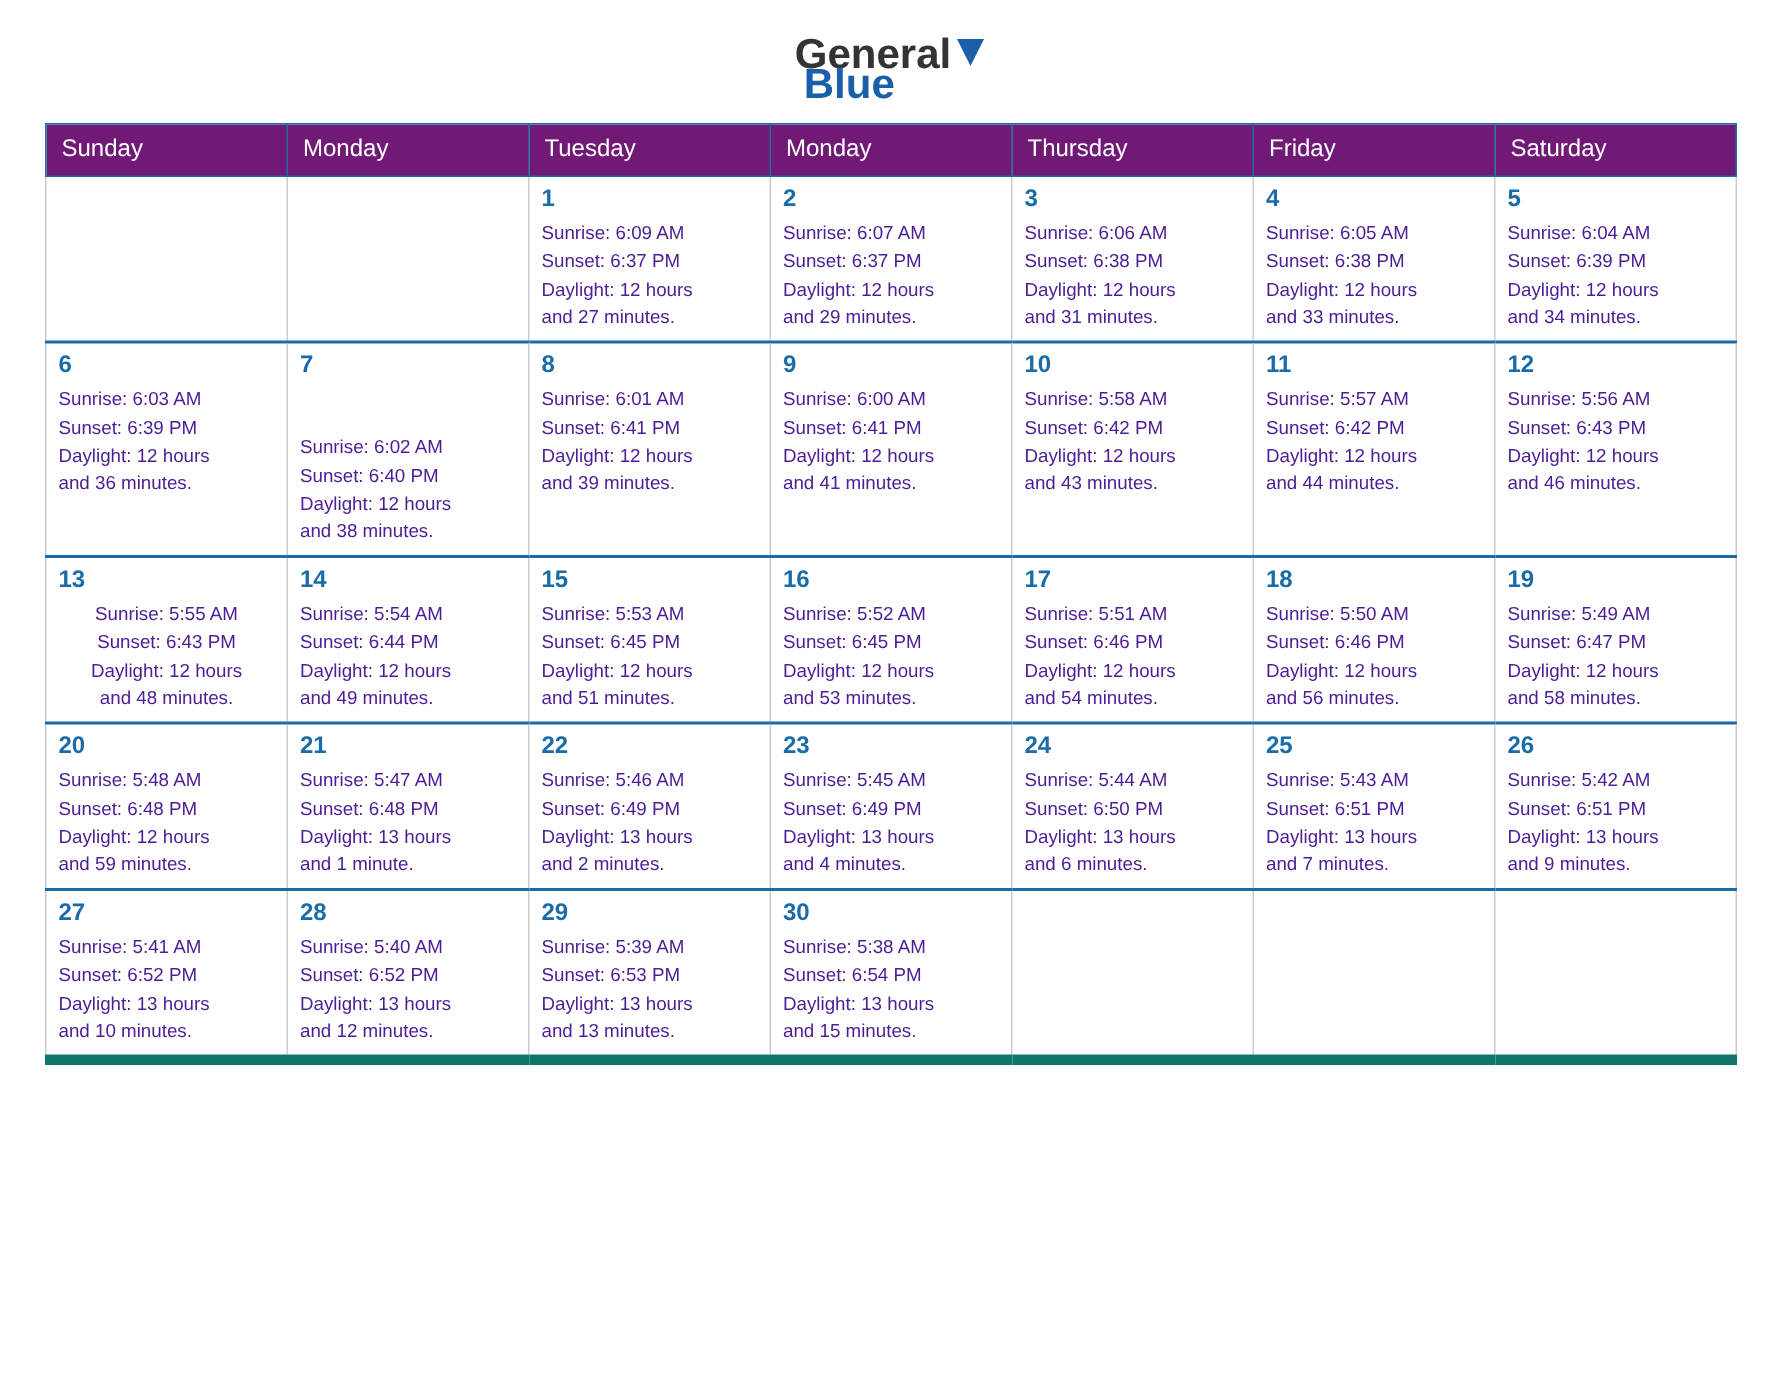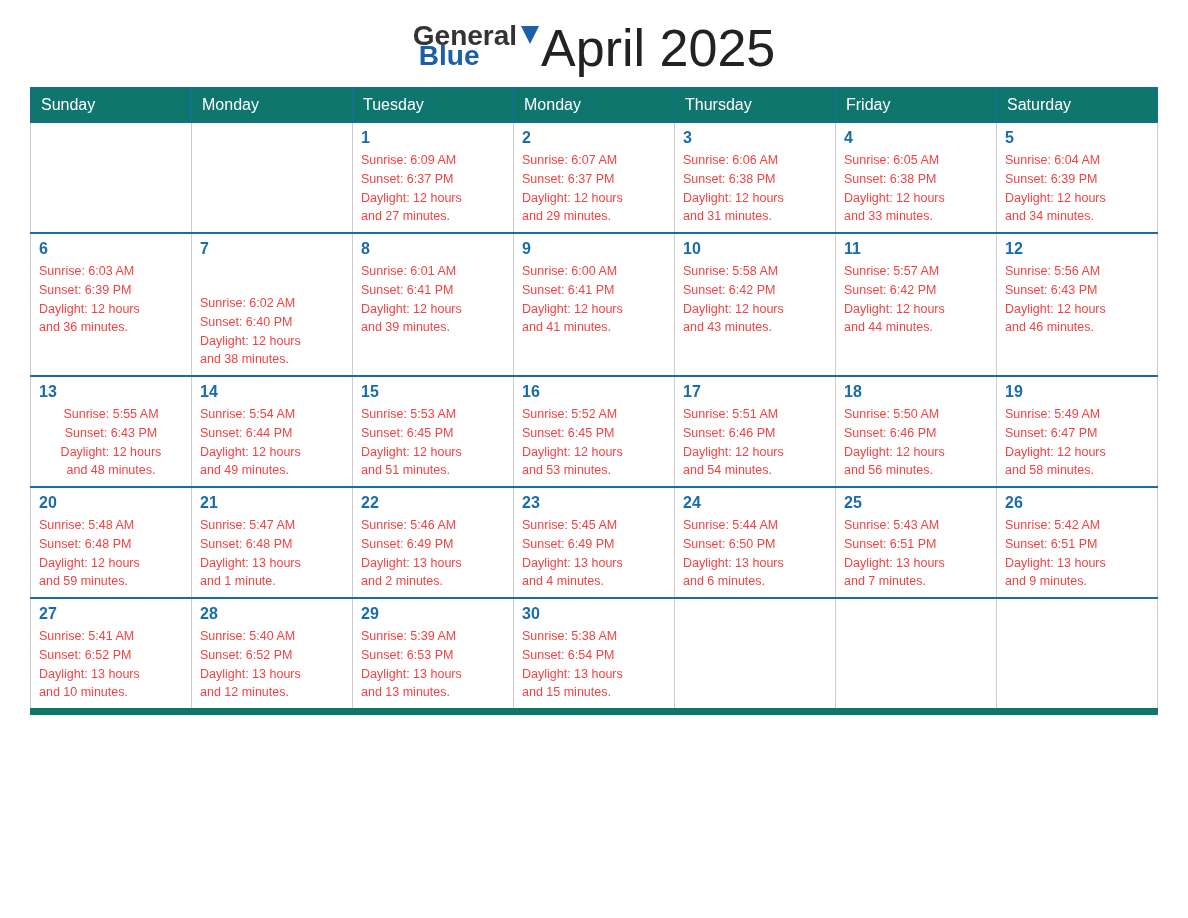--- a/index.html
+++ b/index.html
@@ -56,21 +56,21 @@
       margin-top: 4px;
     }
 
     .calendar {
       width: 100%;
       border-collapse: collapse;
       margin-top: 8px;
     }
 
     .calendar th {
-      background-color: #0f766e;
+      background-color: #701a75;
       color: #fff;
       text-align: left;
       padding: 8px 10px;
       font-size: 16px;
       font-weight: normal;
       border: 1px solid #1a6ca8;
     }
 
     .calendar td {
       border: 1px solid #ccc;
@@ -83,21 +83,21 @@
     .day-number {
       font-size: 16px;
       font-weight: bold;
       color: #1a6ca8;
       display: block;
       margin-bottom: 4px;
     }
 
     .day-info {
       font-size: 12.5px;
-      color: #ef4444;
+      color: #4c1d95;
       line-height: 1.5;
     }
 
     .empty-cell {
       background: #fff;
     }
 
     .calendar tbody tr td {
       border-bottom: 2px solid #1a6ca8;
     }
@@ -117,21 +117,20 @@
         <svg width="22" height="22" viewBox="0 0 22 22">
           <polygon points="2,2 20,2 11,20" fill="#1a5fa8"></polygon>
         </svg>
       </span>
     </div>
     <div style="display:flex; padding-left:4px; margin-top:-4px;">
       <span class="logo-text-blue">Blue</span>
     </div>
   </div>
   <div class="title-area">
-    <div class="calendar-title">April 2025</div>
   </div>
 </div>
 
 <table class="calendar">
   <thead>
     <tr>
     <th>Sunday</th>
         <th>Monday</th>
         <th>Tuesday</th>
         <th>Monday</th>

